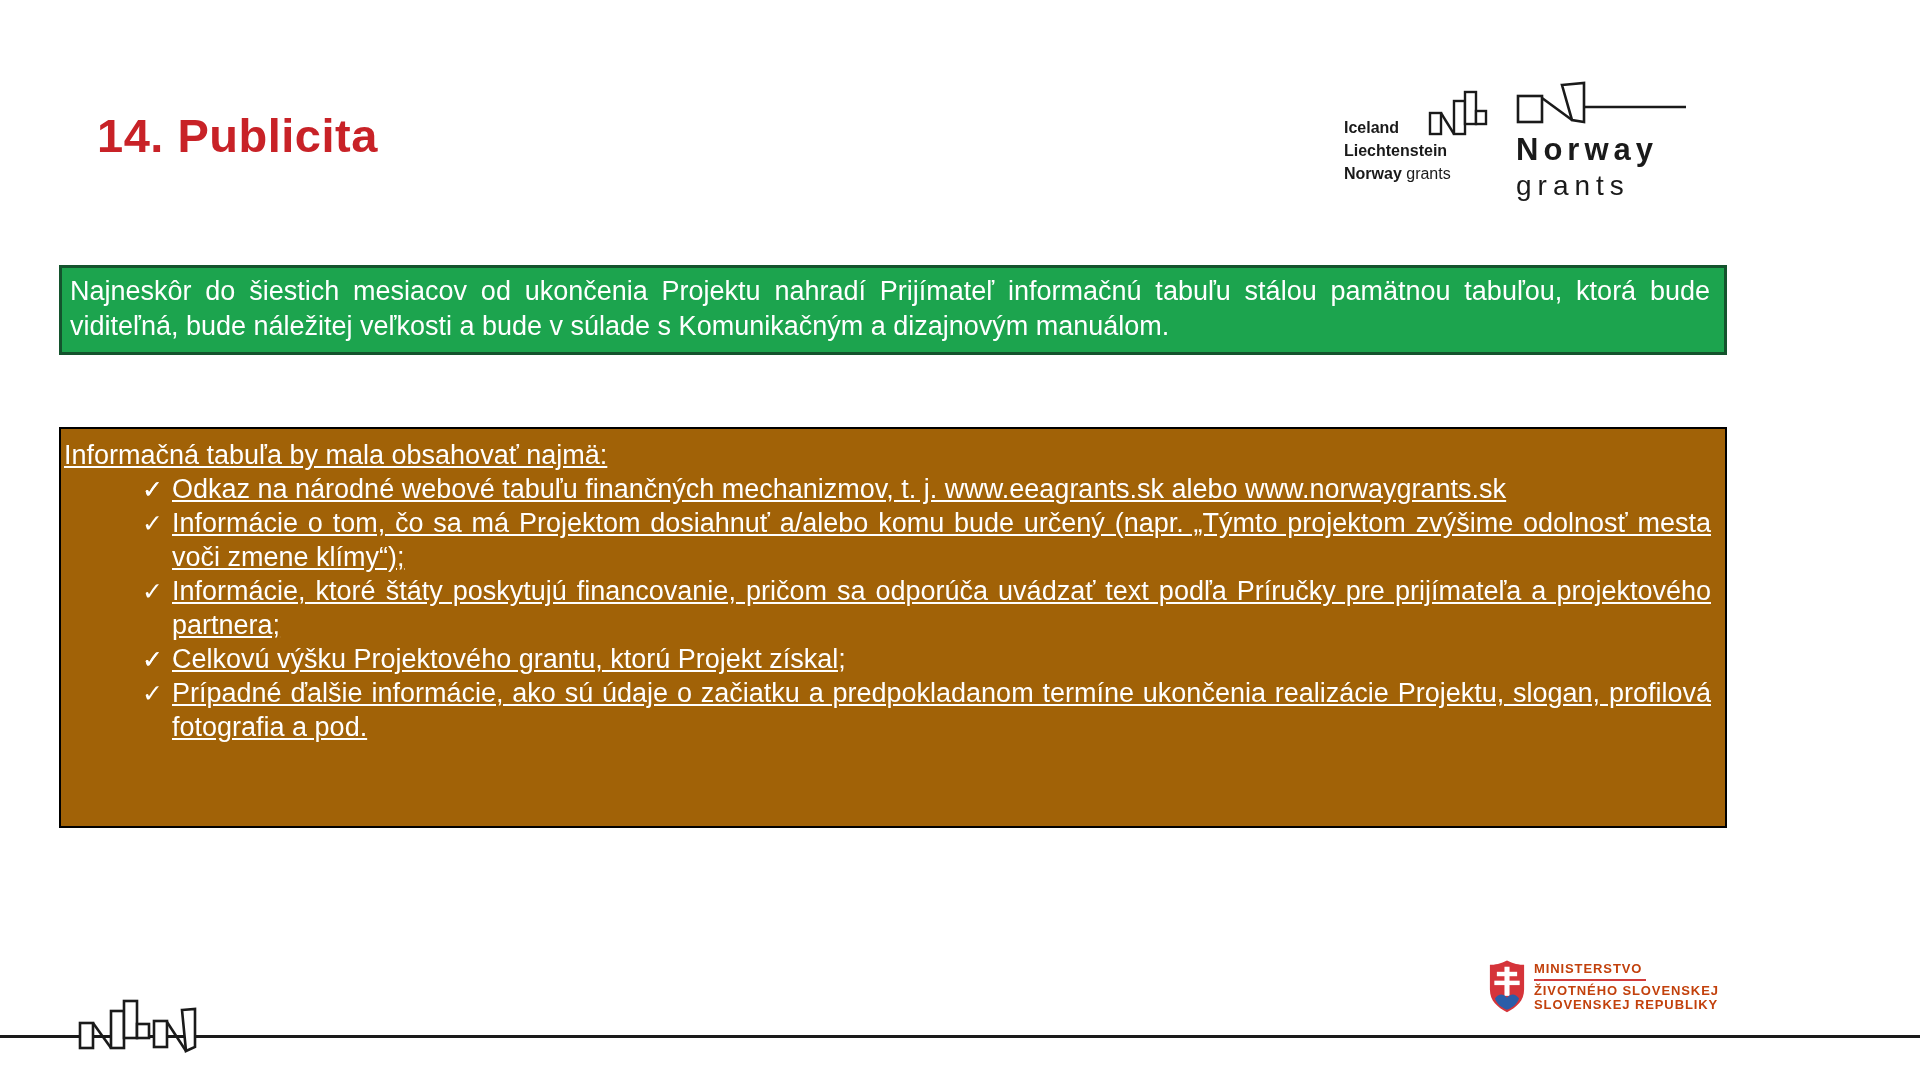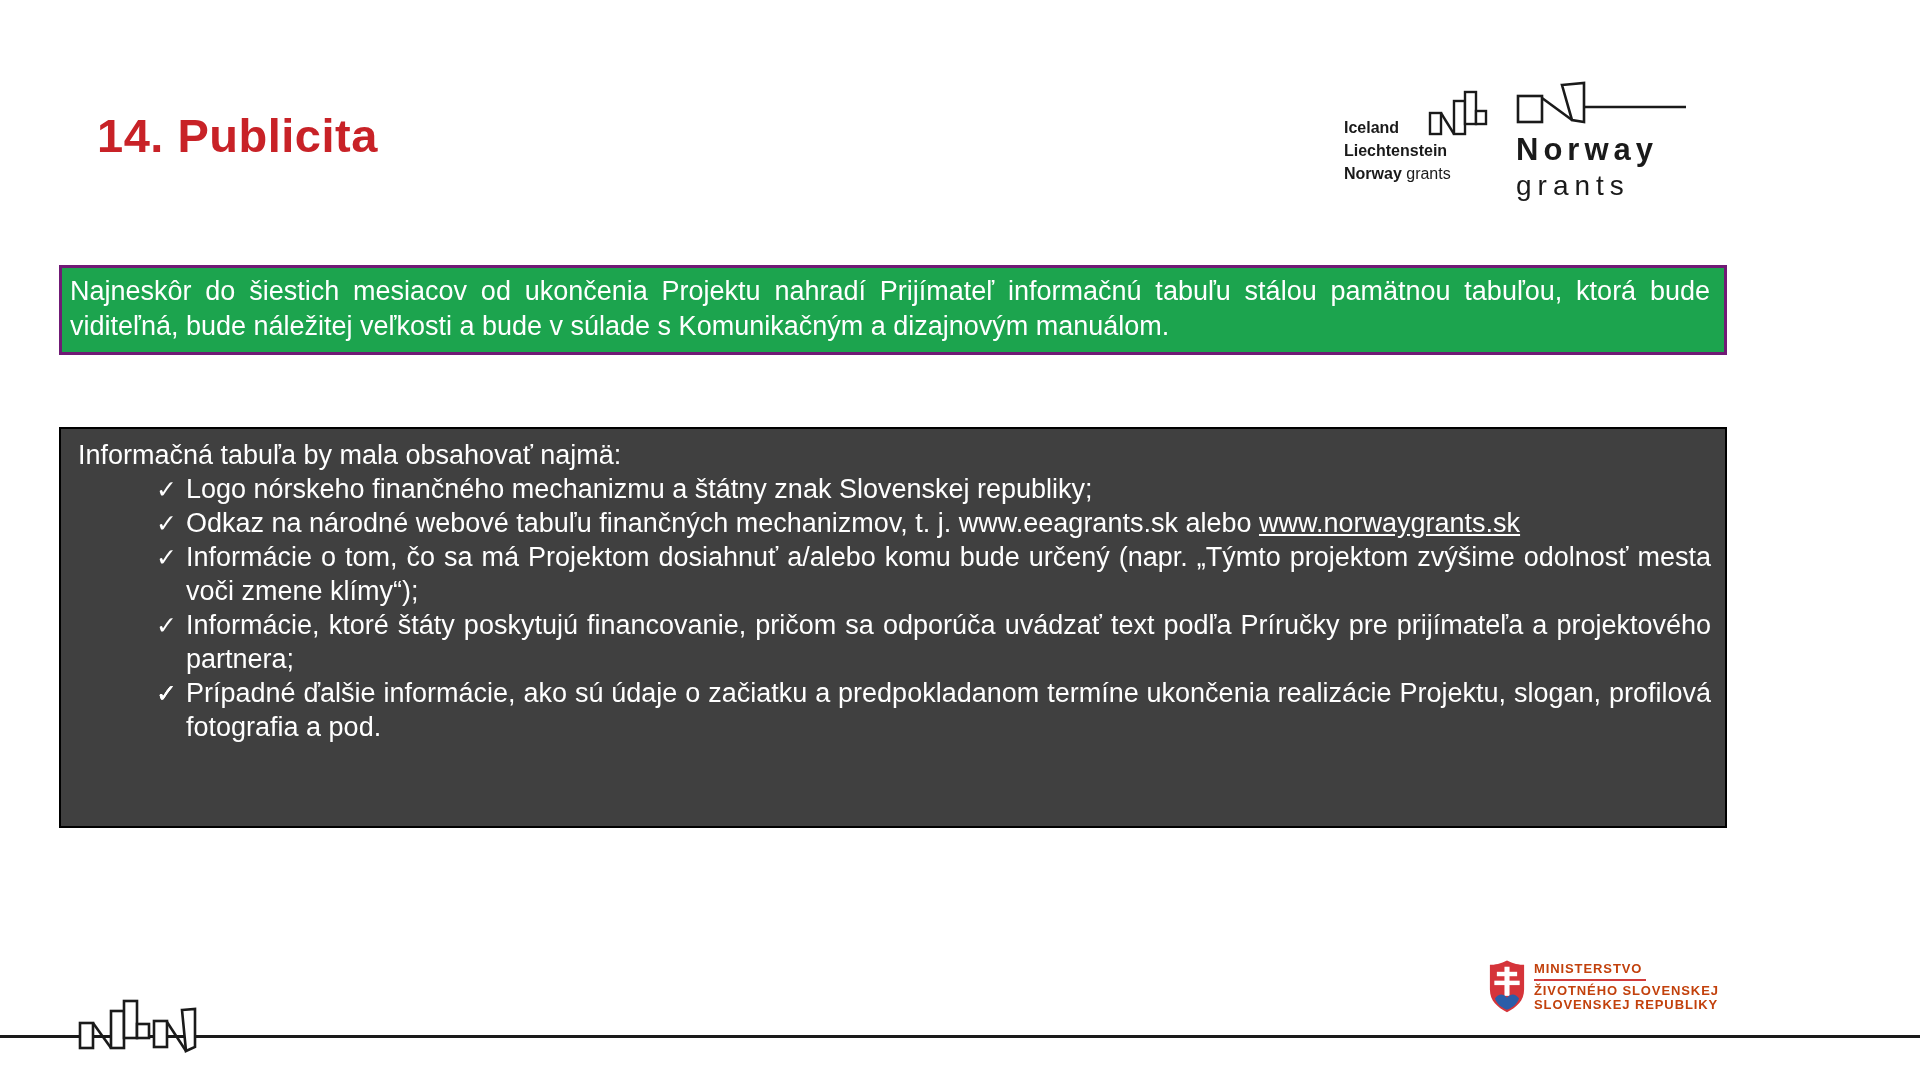--- a/index.html
+++ b/index.html
@@ -23,31 +23,32 @@
   .eea-logo svg { position:absolute; left:84px; top:2px; }
 
   .norway-logo { position:absolute; left:1516px; top:72px; width:176px; }
   .norway-logo svg { display:block; }
   .norway-name { font-size:31px; font-weight:bold; color:#1a1a1a; letter-spacing:5px; margin-top:2px; }
   .norway-sub  { font-size:28px; font-weight:normal; color:#1a1a1a; letter-spacing:6px; margin-top:2px; }
 
   
   .green-box {
     position:absolute; left:59px; top:257px; width:1668px; height:90px;
-    background:#1CA44E; border:3px solid #701a75; box-sizing:border-box;
+    background:#1CA44E; border:3px solid #14532d; box-sizing:border-box;
     color:#ffffff; font-size:27px; line-height:35px;
     padding:6px 14px 6px 8px; text-align:justify;
   }
 
   
   .blue-box {
     position:absolute; left:59px; top:419px; width:1668px; height:401px;
-    background:#404040; border:2px solid #000000; box-sizing:border-box;
+    background:#a16207; border:2px solid #000000; box-sizing:border-box;
     color:#ffffff; font-size:27px; line-height:34px;
-    padding:9px 14px 6px 17px;
+    padding:9px 14px 6px 3px;
+    text-decoration:underline;
   }
   .blue-box .intro { margin:0; }
   .check-list { list-style:none; margin:0; padding:0 0 0 78px; }
   .check-list li { position:relative; padding-left:30px; text-align:justify; }
   .check-list .check { position:absolute; left:0; top:0; font-size:25px; }
   .check-list a.link { color:#ffffff; text-decoration:underline; cursor:pointer; }
 
   
   .ministry { position:absolute; left:1488px; top:949px; width:240px; }
   .ministry svg.coat { position:absolute; left:0; top:2px; }
@@ -102,39 +103,39 @@
 
   <div class="green-box">
     <span>Najneskôr do šiestich mesiacov od ukončenia Projektu nahradí Prijímateľ informačnú tabuľu stálou pamätnou tabuľou, ktorá bude viditeľná, bude náležitej veľkosti a bude v súlade s Komunikačným a dizajnovým manuálom.</span>
   </div>
 
   <div class="blue-box">
     <p class="intro">Informačná tabuľa by mala obsahovať najmä:</p>
     <ul class="check-list">
       <li>
         <span class="check">✓</span>
-        <span>Logo nórskeho finančného mechanizmu a štátny znak Slovenskej republiky;</span>
       </li>
       <li>
         <span class="check">✓</span>
         <span>Odkaz na národné webové tabuľu finančných mechanizmov, t. j. www.eeagrants.sk alebo </span><a class="link">www.norwaygrants.sk</a>
       </li>
       <li>
         <span class="check">✓</span>
         <span>Informácie o tom, čo sa má Projektom dosiahnuť a/alebo komu bude určený (napr. „Týmto projektom zvýšime odolnosť mesta voči zmene klímy“);</span>
       </li>
       <li>
         <span class="check">✓</span>
         <span>Informácie, ktoré štáty poskytujú financovanie, pričom sa odporúča uvádzať text podľa Príručky pre prijímateľa a projektového partnera;</span>
       </li>
       <li>
         <span class="check">✓</span>
       </li>
       <li>
         <span class="check">✓</span>
+        <span>Celkovú výšku Projektového grantu, ktorú Projekt získal;</span>
       </li>
       <li>
         <span class="check">✓</span>
         <span>Prípadné ďalšie informácie, ako sú údaje o začiatku a predpokladanom termíne ukončenia realizácie Projektu, slogan, profilová fotografia a pod.</span>
       </li>
     </ul>
   </div>
 
   <div class="ministry">
     <svg class="coat" width="38" height="56" viewBox="0 0 60 88">

